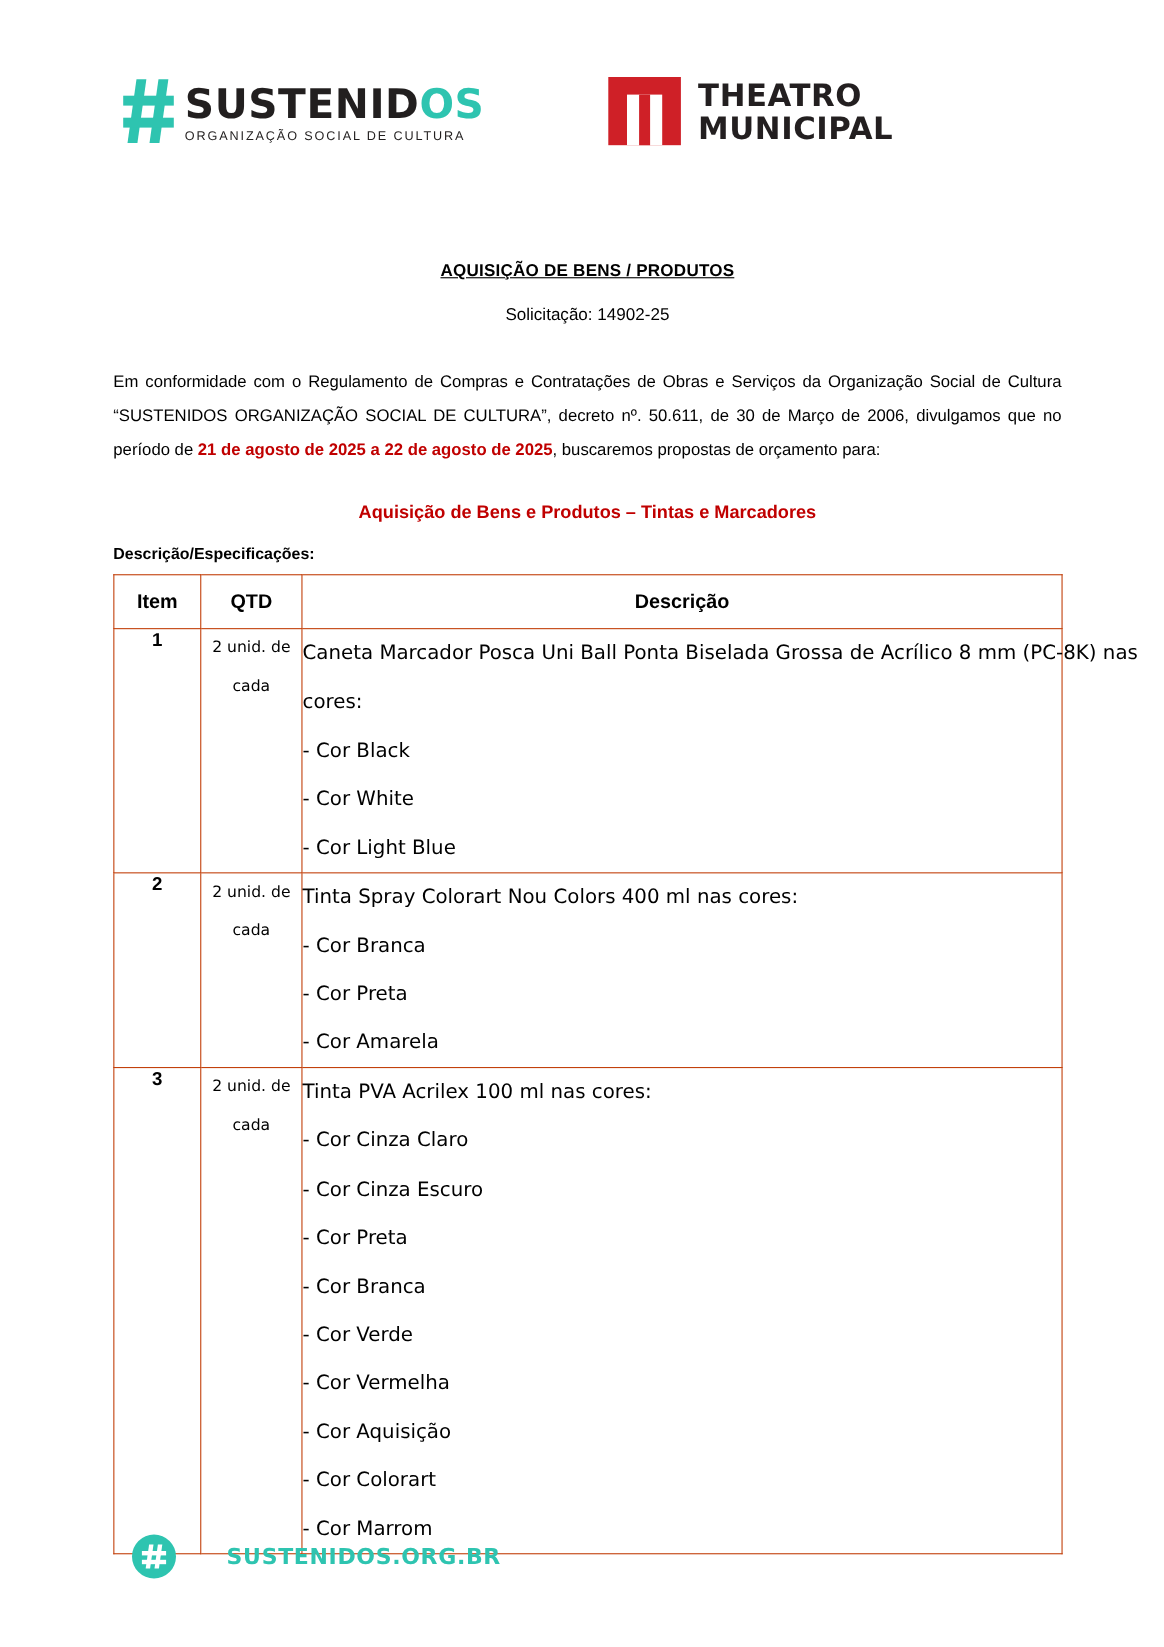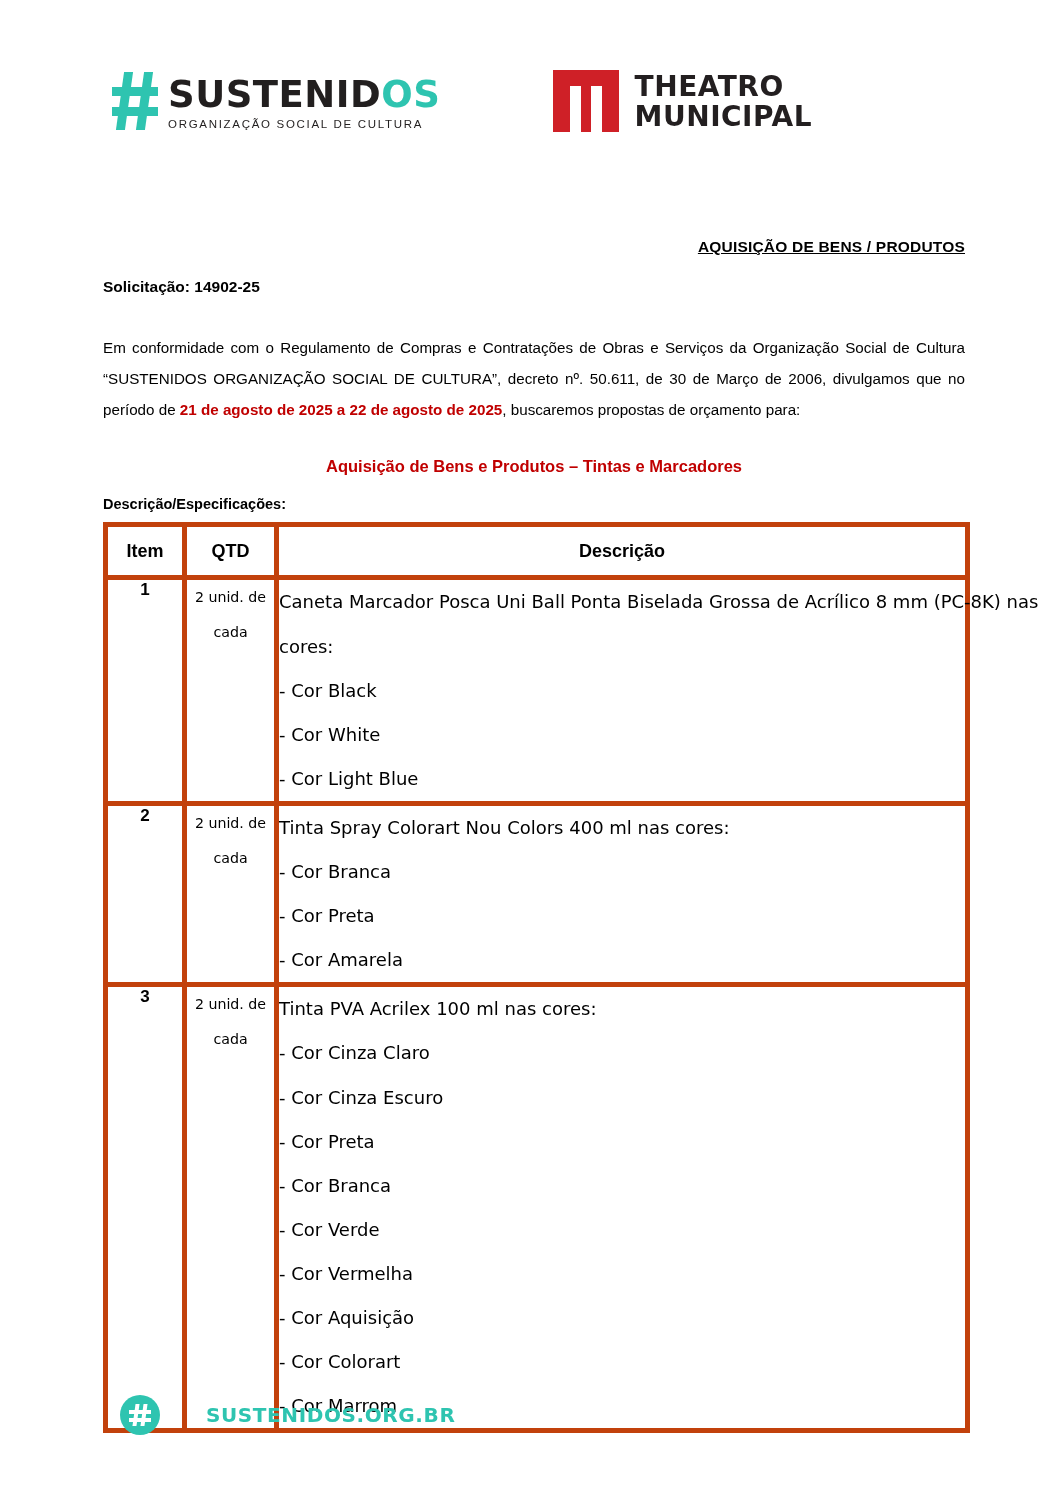--- a/index.html
+++ b/index.html
@@ -112,30 +112,30 @@
   }
 
   
   .content {
     position: absolute;
     left: 103px;
     top: 238px;
     width: 862px;
   }
   .doc-title {
-    text-align: right;
+    text-align: center;
     font-weight: bold;
     font-size: 15.5px;
     text-decoration: underline;
     margin: 0 0 6px 0;
     letter-spacing: 0.2px;
   }
   .doc-subtitle {
-    text-align: left;
-    font-weight: bold;
+    text-align: center;
+    font-weight: normal;
     font-size: 15.5px;
     margin: 22px 0 0 0;
   }
   .paragraph {
     margin: 36px 0 0 0;
     font-size: 15.2px;
     line-height: 2.05;
     text-align: justify;
   }
   .paragraph .highlight {
@@ -157,21 +157,21 @@
   }
 
   
   table.items {
     border-collapse: collapse;
     width: 862px;
     table-layout: fixed;
   }
   table.items th,
   table.items td {
-    border: 5px solid #c2410c;
+    border: 1px solid #c2410c;
     vertical-align: top;
     padding: 0;
   }
   table.items thead th {
     text-align: center;
     font-weight: bold;
     font-size: 18px;
     padding: 14px 0 13px 0;
     vertical-align: middle;
   }

